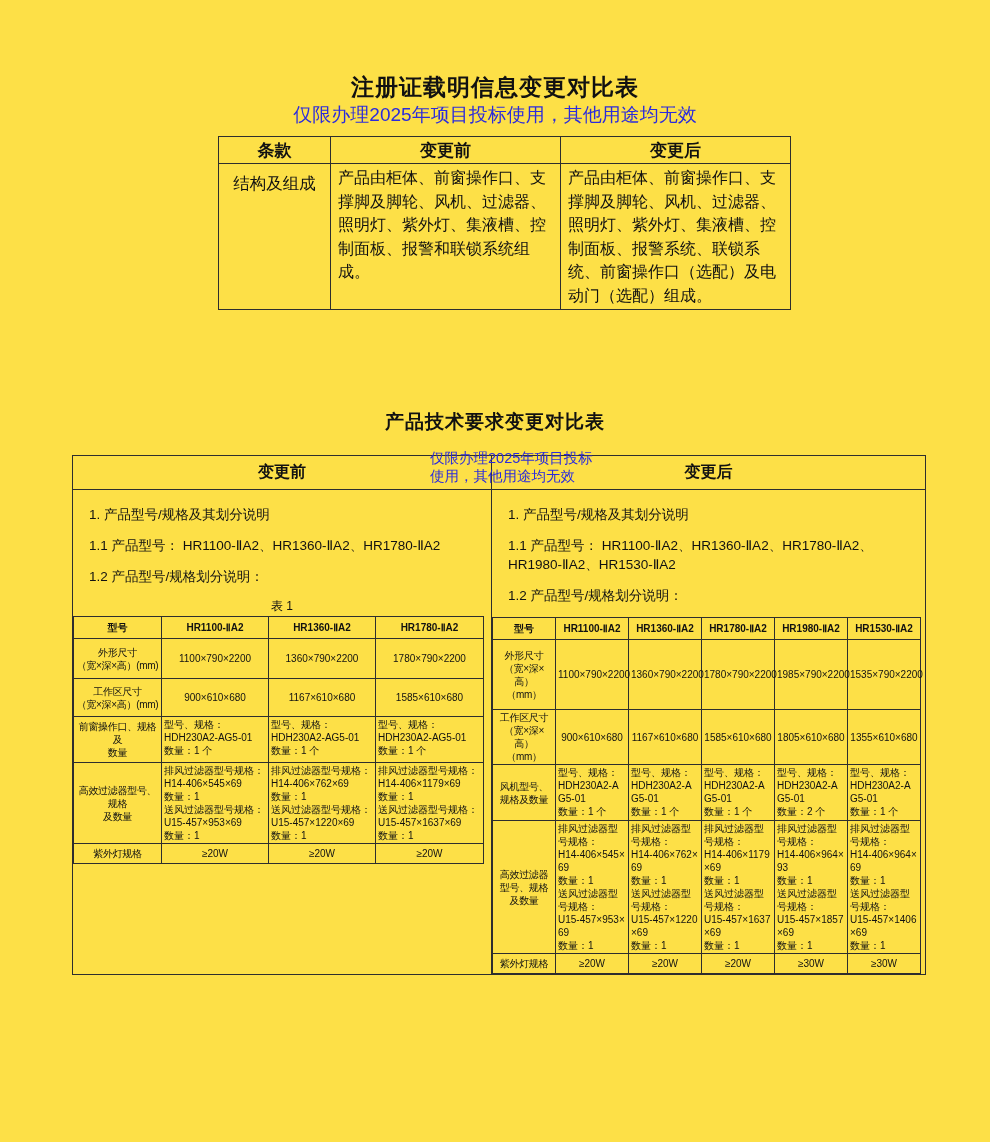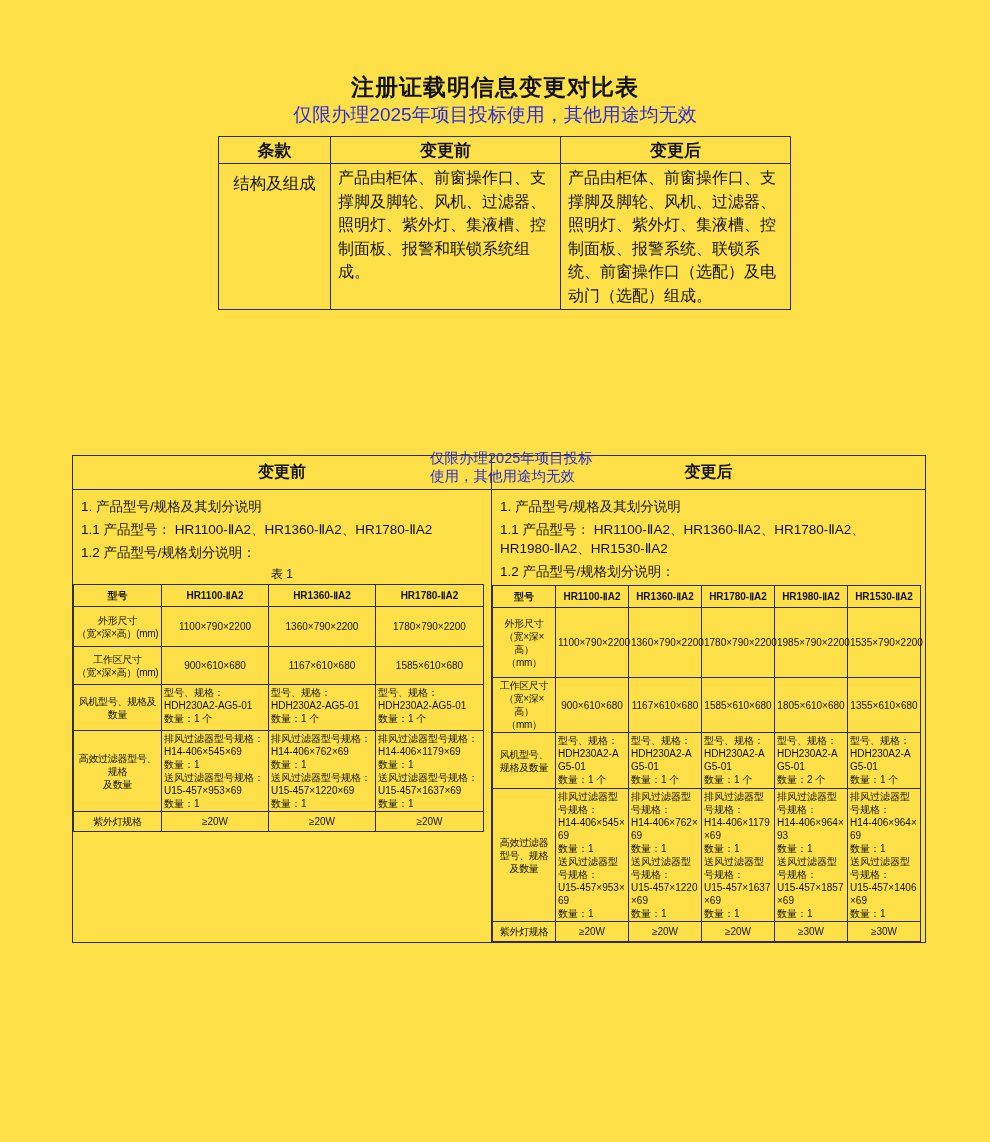--- a/index.html
+++ b/index.html
@@ -21,21 +21,21 @@
   
   .title2{position:absolute;top:409px;left:0;width:100%;text-align:center;
           font-size:19px;font-weight:bold;letter-spacing:1px;}
   .wm2{position:absolute;left:430px;top:449px;font-size:14.5px;line-height:18px;
        color:#2b2bdd;z-index:6;}
   .t2{position:absolute;left:72px;top:455px;width:853px;}
   .t2 > tbody > tr > th, .t2 > tbody > tr > td{border:1.4px solid #2e2e2e;}
   .t2 th{height:31px;font-size:16px;font-weight:bold;text-align:center;}
   .t2 td.col{vertical-align:top;padding:0;height:426px;}
   .plines{font-size:13.5px;line-height:19px;padding:3px 5px 0 4px;}
-  .plines div{margin:4px;}
+  .plines div{margin:12px;}
   .tcap{text-align:center;font-size:12px;margin:4px 0 1px 0;}
   
   .spec{border-collapse:collapse;table-layout:fixed;margin-left:0;}
   .spec th,.spec td{border:1.2px solid #2e2e2e;padding:1px 2px;vertical-align:middle;}
   .specA{width:410px;font-size:10px;line-height:13px;}
   .specB{width:428px;font-size:10px;line-height:13px;margin-top:2px;}
   .spec th{font-weight:bold;text-align:center;height:19px;font-size:10px;}
   .spec td.lbl{text-align:center;letter-spacing:-0.3px;white-space:pre-line;}
   .spec td.ctr{text-align:center;}
   .spec td.pre{white-space:pre-line;text-align:left;word-break:break-all;vertical-align:top;}
@@ -65,20 +65,21 @@
         <th>变更后</th>
       </tr>
       <tr class="r2">
         <td class="lab">结构及组成</td>
         <td class="body2">产品由柜体、前窗操作口、支撑脚及脚轮、风机、过滤器、照明灯、紫外灯、集液槽、控制面板、报警和联锁系统组成。</td>
         <td class="body2">产品由柜体、前窗操作口、支撑脚及脚轮、风机、过滤器、照明灯、紫外灯、集液槽、控制面板、报警系统、联锁系统、前窗操作口（选配）及电动门（选配）组成。</td>
       </tr>
     </tbody>
   </table>
 
+  <div class="title2">产品技术要求变更对比表</div>
 
   <div class="wm2">
     <div>仅限办理2025年项目投标</div>
     <div>使用，其他用途均无效</div>
   </div>
 
   <table class="t2">
     <colgroup>
         <col style="width:419px">
         <col style="width:434px">
@@ -119,21 +120,21 @@
                 <td class="ctr">1780×790×2200</td>
               </tr>
               <tr class="rdim2">
                 <td class="lbl">工作区尺寸
 （宽×深×高）(mm)</td>
                 <td class="ctr">900×610×680</td>
                 <td class="ctr">1167×610×680</td>
                 <td class="ctr">1585×610×680</td>
               </tr>
               <tr class="rfan">
-                <td class="lbl">风机型号、规格及
+                <td class="lbl">前窗操作口、规格及
 数量</td>
                 <td class="pre">型号、规格：
 HDH230A2-AG5-01
 数量：1 个</td>
                 <td class="pre">型号、规格：
 HDH230A2-AG5-01
 数量：1 个</td>
                 <td class="pre">型号、规格：
 HDH230A2-AG5-01
 数量：1 个</td>

